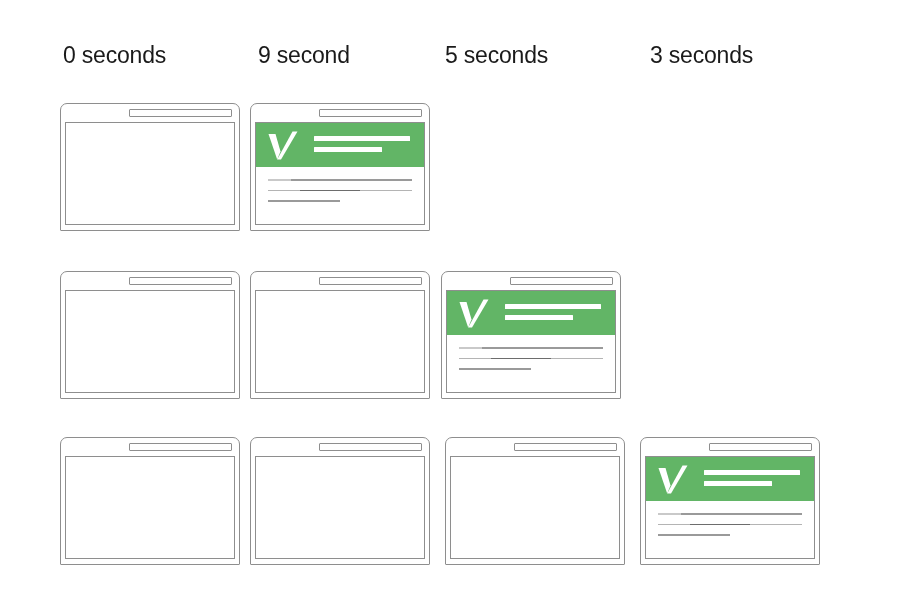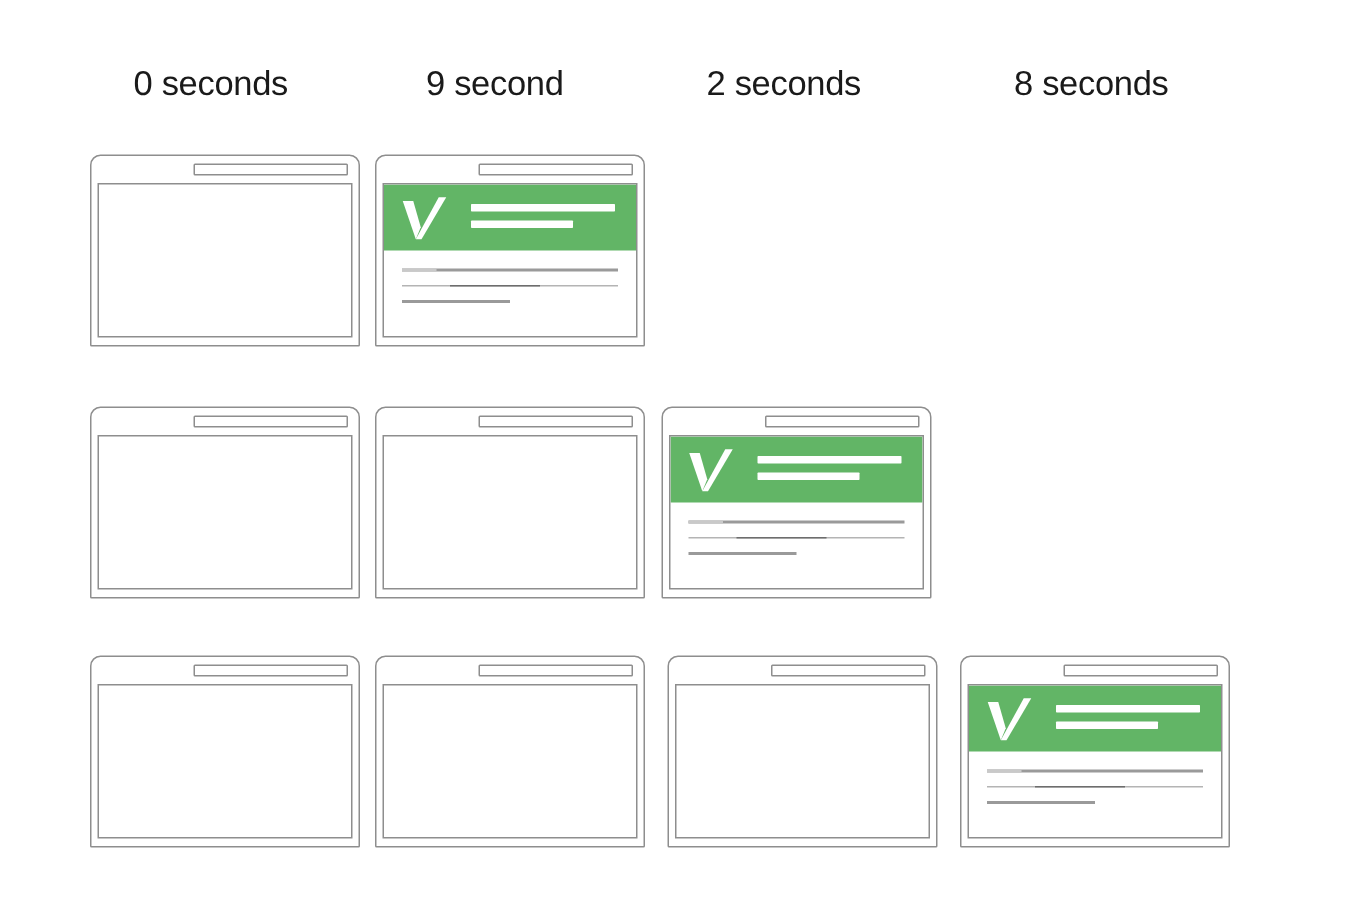--- a/index.html
+++ b/index.html
@@ -24,21 +24,20 @@
   
   .col-header {
     position: absolute;
     top: 40px;
     font-size: 23px;
     line-height: 30px;
     letter-spacing: -0.2px;
     color: #1a1a1a;
     white-space: nowrap;
     font-family: "Liberation Sans", sans-serif;
-    margin-left: 26px;
   }
 
   
   .grid-row {
     position: absolute;
     left: 0;
     width: 900px;
     height: 130px;
   }
 
@@ -153,22 +152,22 @@
     background: #6d6d6d;
   }
   .body-line.b3 { width: 50%; background: #9a9a9a; }
 </style>
 </head>
 <body>
 
 <div id="stage">
     <div class="col-header" style="left: 63px;">0 seconds</div>
     <div class="col-header" style="left: 258px;">9 second</div>
-    <div class="col-header" style="left: 445px;">2 seconds</div>
-    <div class="col-header" style="left: 650px;">8 seconds</div>
+    <div class="col-header" style="left: 445px;">5 seconds</div>
+    <div class="col-header" style="left: 650px;">3 seconds</div>
     <div class="grid-row" style="top: 103px;">
       <div class="cell" style="left: 60px;">
         <div class="browser">
           <div class="titlebar">
             <div class="addressbar"></div>
           </div>
           <div class="viewport"></div>
         </div>
       </div>
       <div class="cell" style="left: 250px;">

